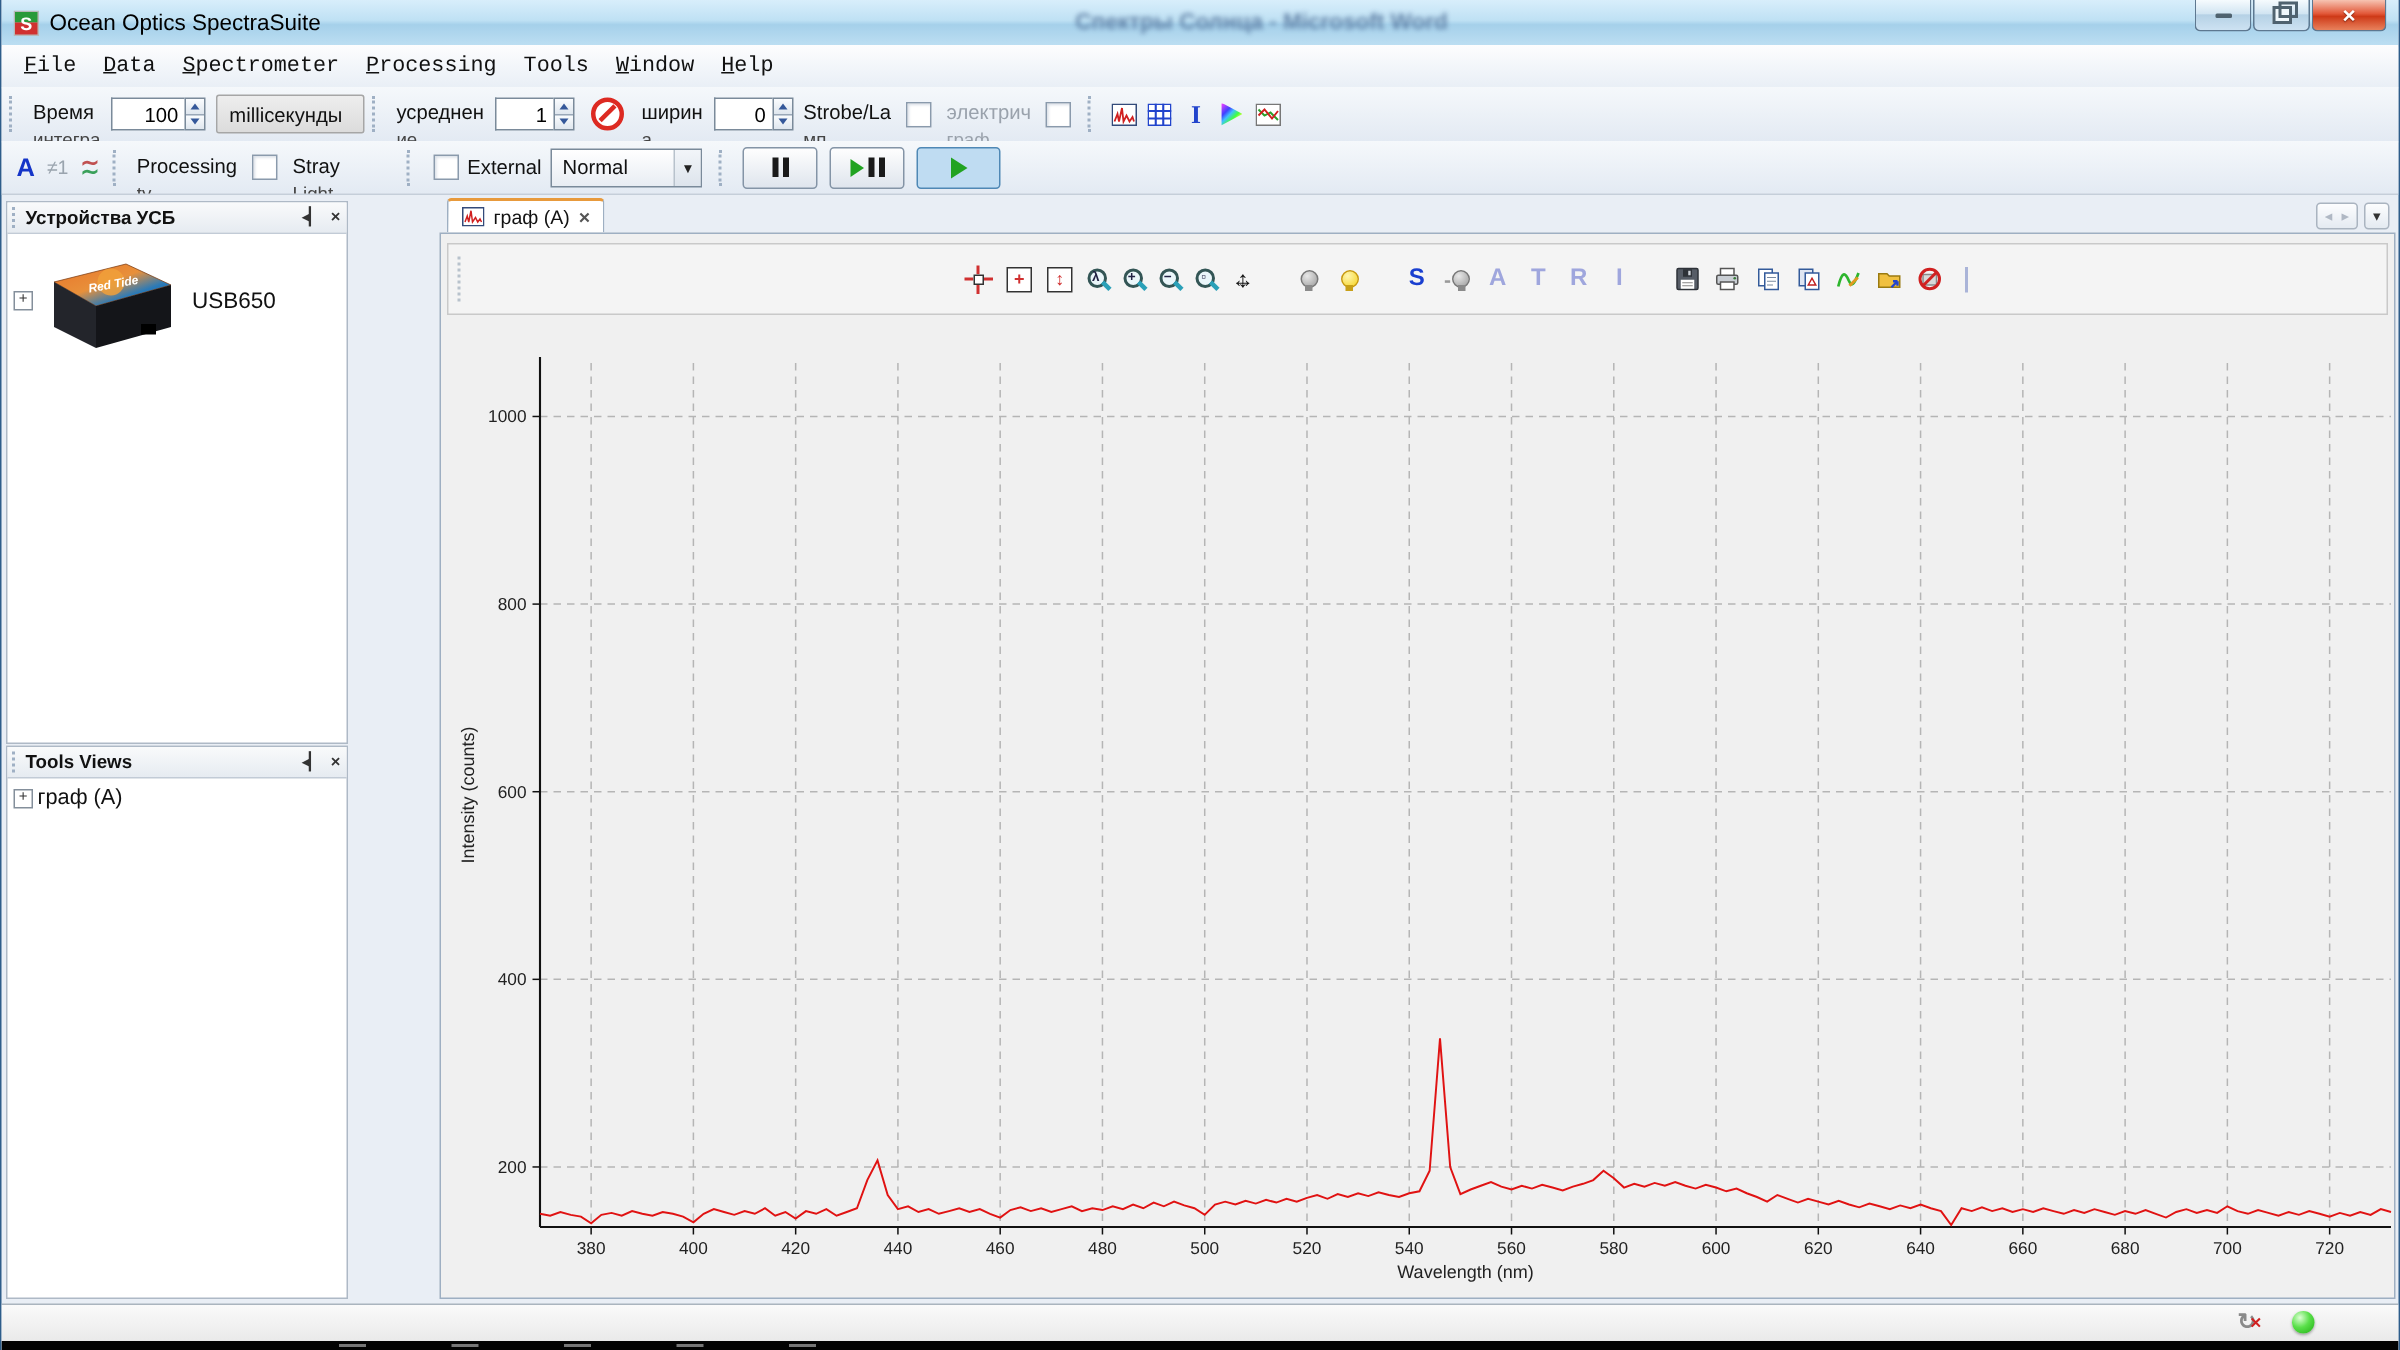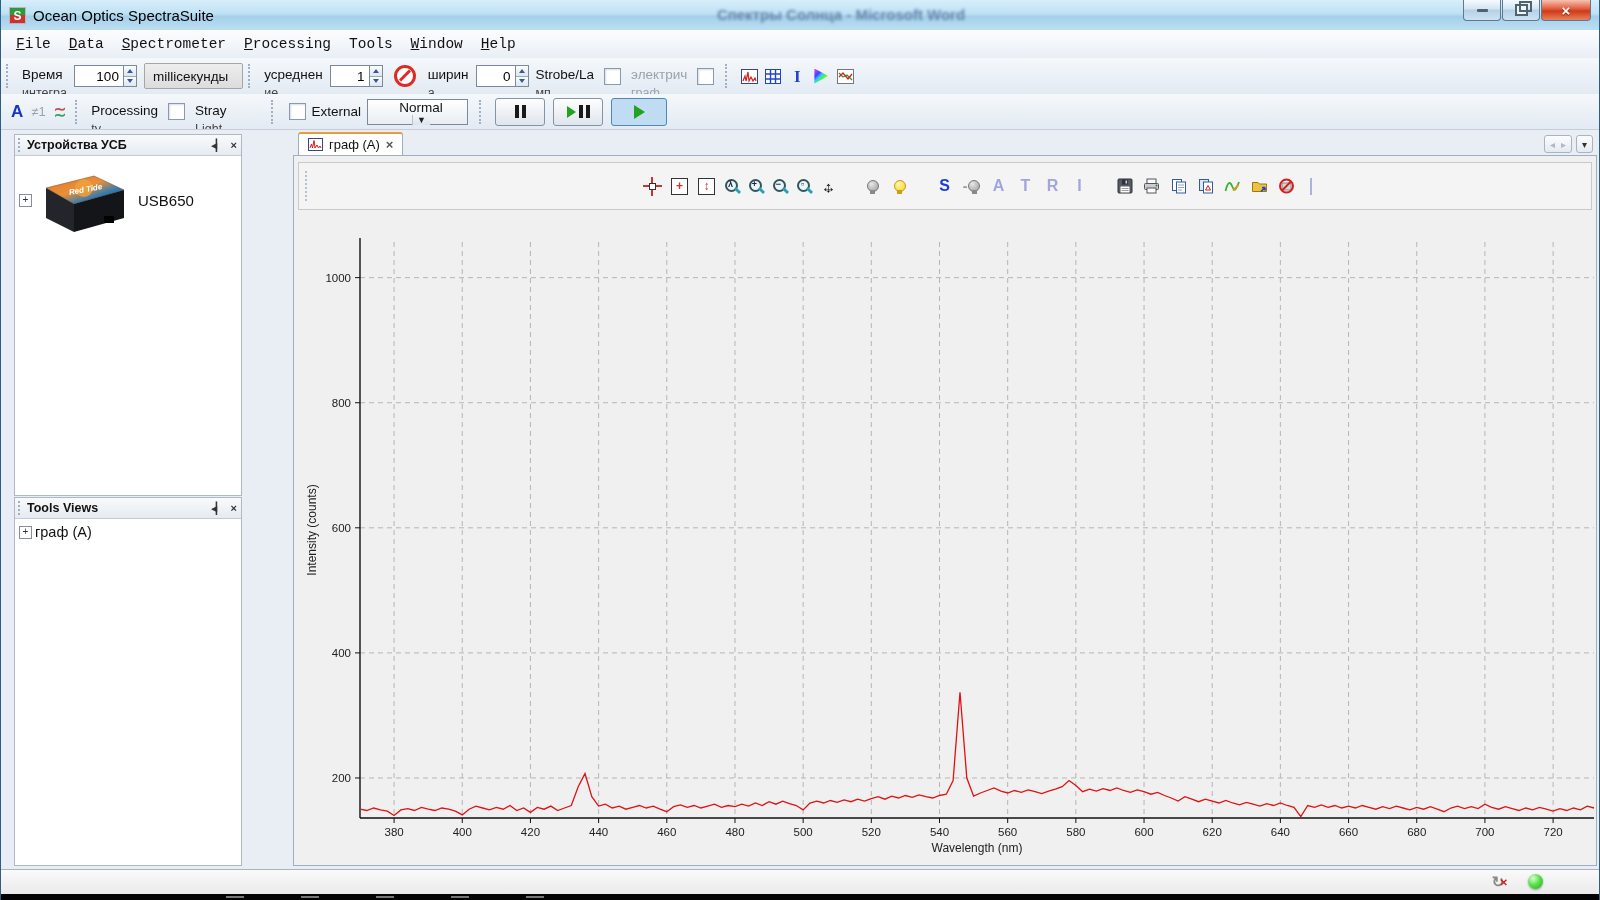--- a/index.html
+++ b/index.html
@@ -61,31 +61,31 @@
   .ticon{font-size:17px;font-weight:bold;color:#2244cc;font-family:"Liberation Serif",serif;line-height:1;}
   .colortri{width:14px;height:15px;clip-path:polygon(0 0,100% 50%,0 100%);
     background:linear-gradient(135deg,#ff40ff,#4040ff 30%,#40c0ff 45%,#40ff40 62%,#ffff40 78%,#ff4040);}
   
   .a-icon{font-size:17px;font-weight:bold;color:#1535c8;margin:0 4px 0 10px;}
   .ne1-icon{font-size:13px;color:#9aa4ae;margin:0 4px;}
   .approx{display:flex;flex-direction:column;line-height:8px;margin:0 4px;font-size:15px;font-weight:bold;}
   .approx .w1{color:#c05050;}
   .approx .w2{color:#3aa05a;margin-top:-2px;}
   .ddown{height:24px;min-width:92px;border:1px solid #7a8a9a;background:linear-gradient(#ffffff,#e8edf3);
-    display:flex;align-items:center;justify-content:space-between;padding-left:7px;margin:0 6px;flex-direction:column;}
+    display:flex;align-items:center;justify-content:space-between;padding-left:7px;margin:0 6px;}
   .ddown .arr{width:17px;height:100%;display:flex;align-items:center;justify-content:center;
     font-size:9px;color:#222;border-left:1px solid #b8c2cc;background:linear-gradient(#f2f5f9,#dde4ec);}
   .mbtn{width:48px;height:26px;border:1px solid #8494a6;border-radius:3px;margin:0 4px;
     background:linear-gradient(#fefefe,#dfe5ed);display:flex;align-items:center;justify-content:center;gap:3px;}
   .mbtn.play{width:54px;background:#bfdcf2;border-color:#4f88b5;}
   .bar{width:4px;height:13px;background:#1a1a1a;}
   .tri-g{width:0;height:0;border-top:7px solid transparent;border-bottom:7px solid transparent;border-left:11px solid #21a321;}
   .tri-g.small{border-top-width:6px;border-bottom-width:6px;border-left-width:9px;}
   
-  .panel{position:absolute;left:13px;width:228px;border:1px solid #aeb9c6;background:#fff;box-sizing:border-box;}
+  .panel{position:absolute;left:3px;width:228px;border:1px solid #aeb9c6;background:#fff;box-sizing:border-box;}
   .panel.devices{top:134px;height:362px;}
   .panel.dviews{top:497px;height:369px;}
   .phead{height:20px;background:linear-gradient(#f9fafb,#e6ebf1);border-bottom:1px solid #c2cbd6;
     display:flex;align-items:center;font-weight:bold;font-size:12.5px;padding:0 4px 0 3px;}
   .phead::before{content:'';width:2px;height:14px;border-left:2px dotted #9fb0c4;margin-right:5px;}
   .phead .sp-flex{flex:1;}
   .ph-btn{font-size:11px;color:#333;margin-left:7px;line-height:1;cursor:default;}
   .ph-min{letter-spacing:-1px;}
   .treebox{width:11px;height:11px;border:1px solid #848f9b;background:#fff;color:#333;
     font-size:10px;line-height:9px;text-align:center;flex:0 0 auto;}

